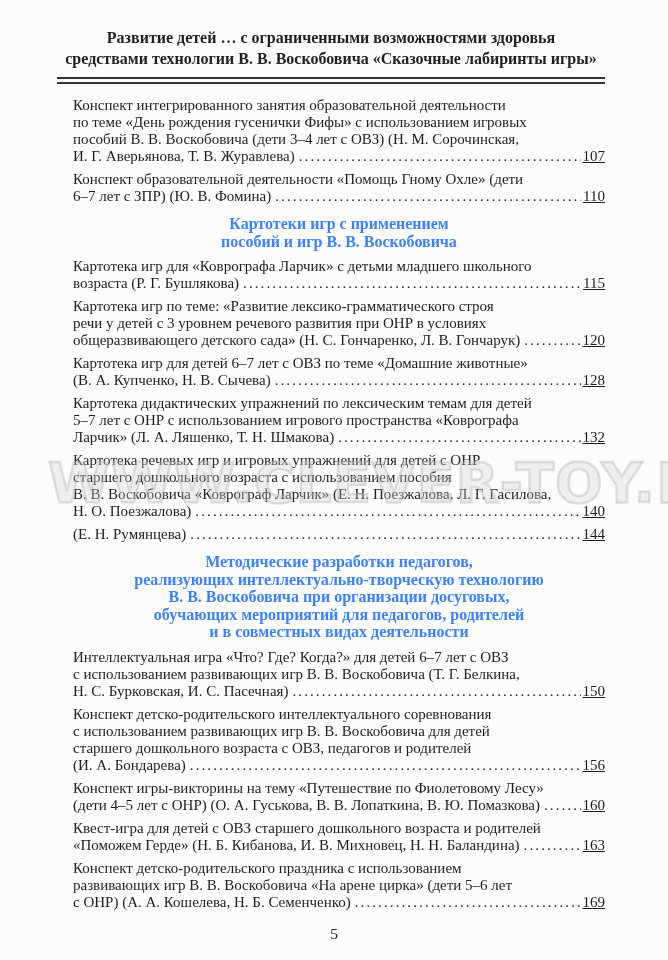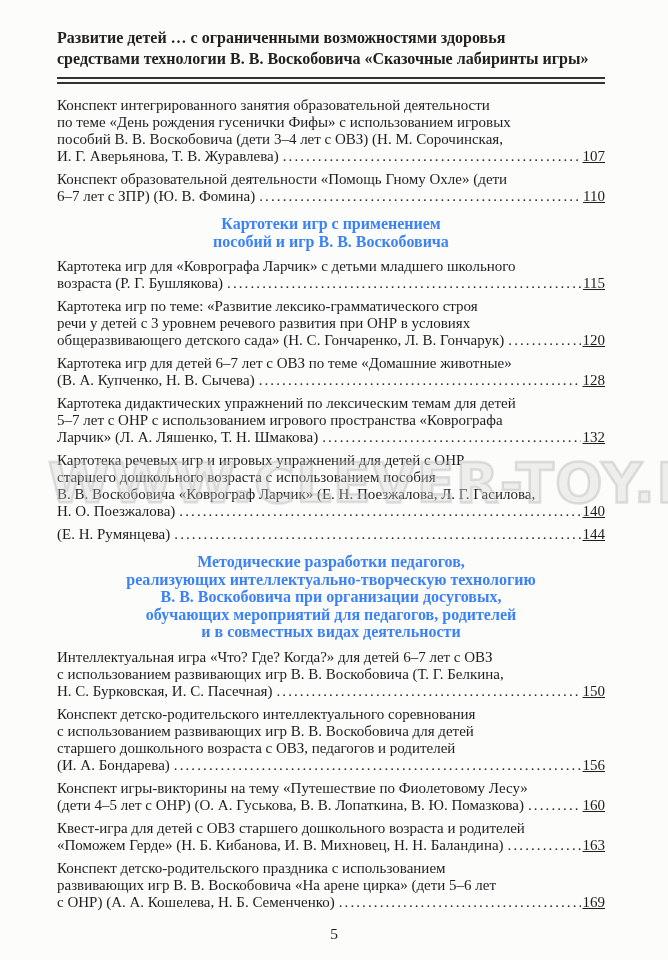--- a/index.html
+++ b/index.html
@@ -12,33 +12,33 @@
     font-family: "Liberation Serif", "DejaVu Serif", serif;
     color: #1f1d1d;
   }
   .content {
     position: absolute;
     left: 57px;
     top: 27px;
     width: 548px;
   }
   .running-head {
-    text-align: left;
+    text-align: center;
     font-weight: bold;
     font-size: 16px;
     line-height: 21px;
     color: #232120;
   }
   .double-rule {
     height: 3px;
     margin: 8px 0 13px 0;
     border-top: 2px solid #343131;
     border-bottom: 2px solid #343131;
   }
-  .toc { font-size: 15px; line-height: 17px; }
+  .toc { font-size: 15px; line-height: 17px; margin-left: 16px; }
   .toc-entry { margin-bottom: 6px; }
   .toc-line { white-space: nowrap; }
   .toc-line.last { display: flex; align-items: flex-end; }
   .line-text { flex: 0 0 auto; white-space: nowrap; }
   .leader {
     flex: 1 1 auto;
     overflow: hidden;
     white-space: nowrap;
     margin: 0 2px 0 4px;
     min-width: 10px;

